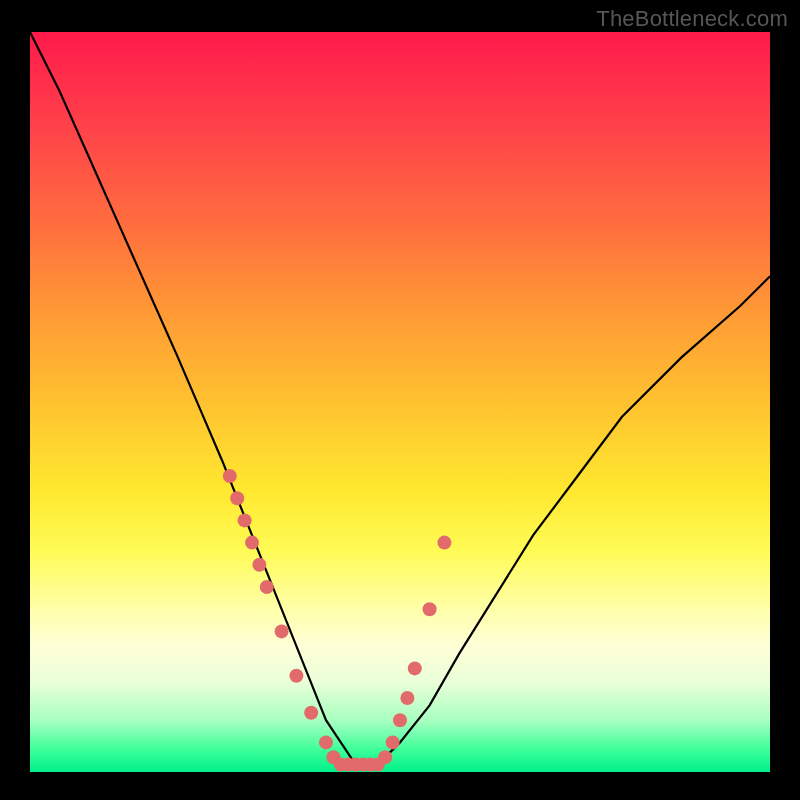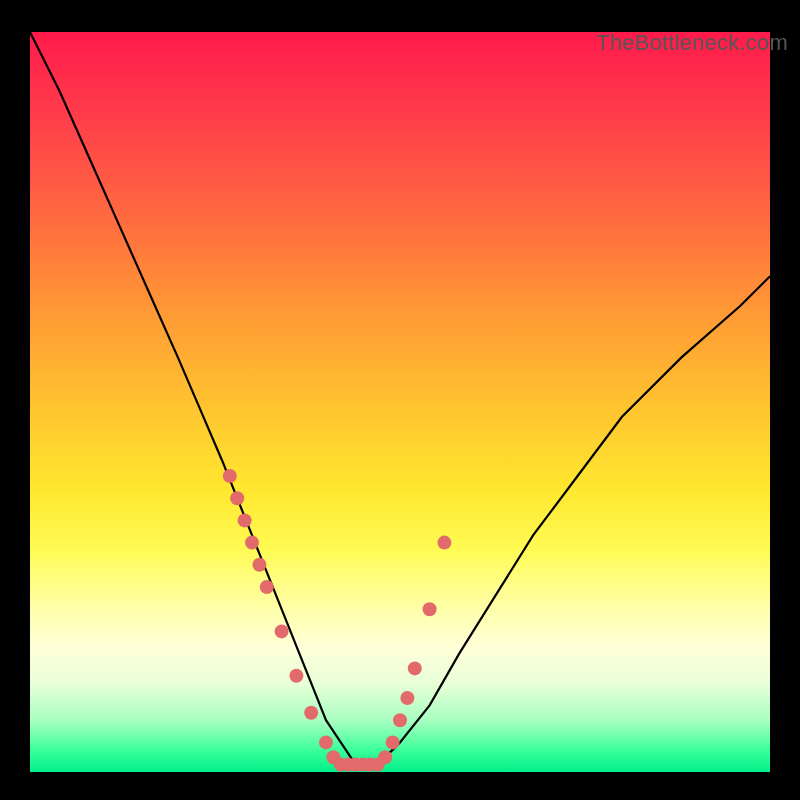--- a/index.html
+++ b/index.html
@@ -34,21 +34,20 @@
     );
   }
   .watermark {
     position: absolute;
     top: 6px;
     right: 12px;
     color: #565656;
     font-size: 22px;
     font-weight: 500;
     letter-spacing: 0.2px;
-    margin-top: 24px;
   }
   svg.overlay {
     position: absolute;
     left: 0;
     top: 0;
     width: 740px;
     height: 740px;
   }
 </style>
 </head>

